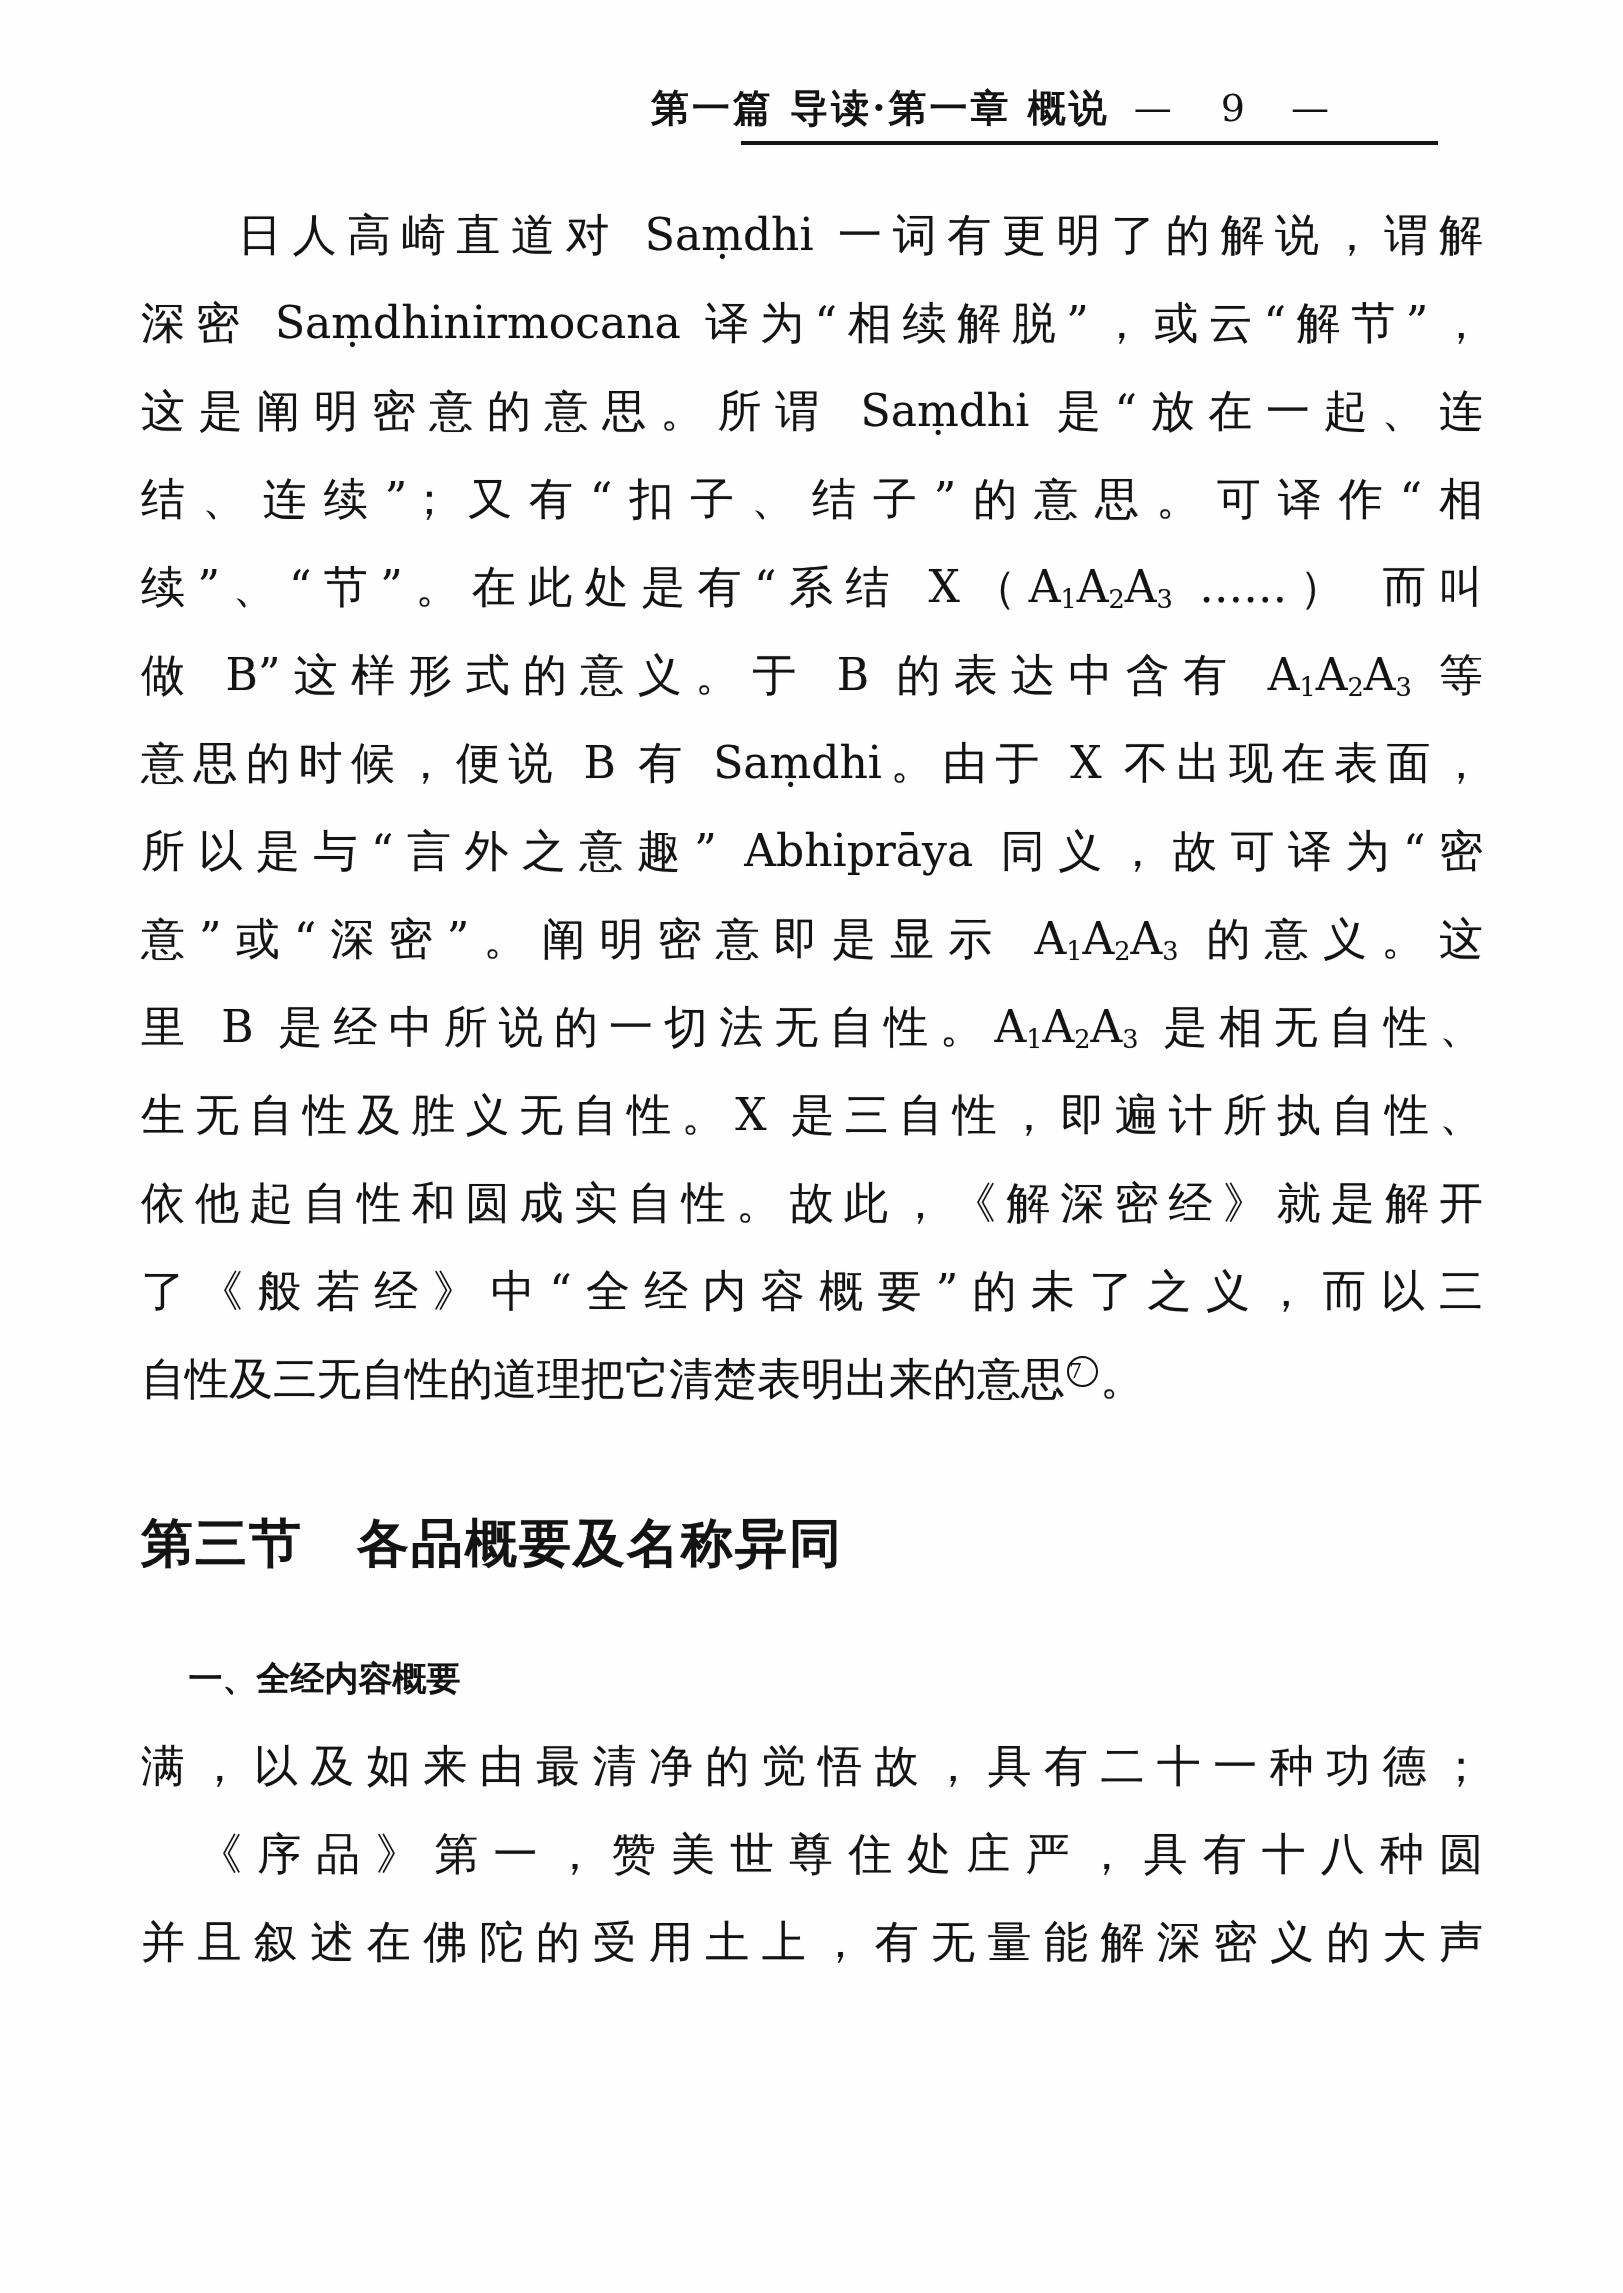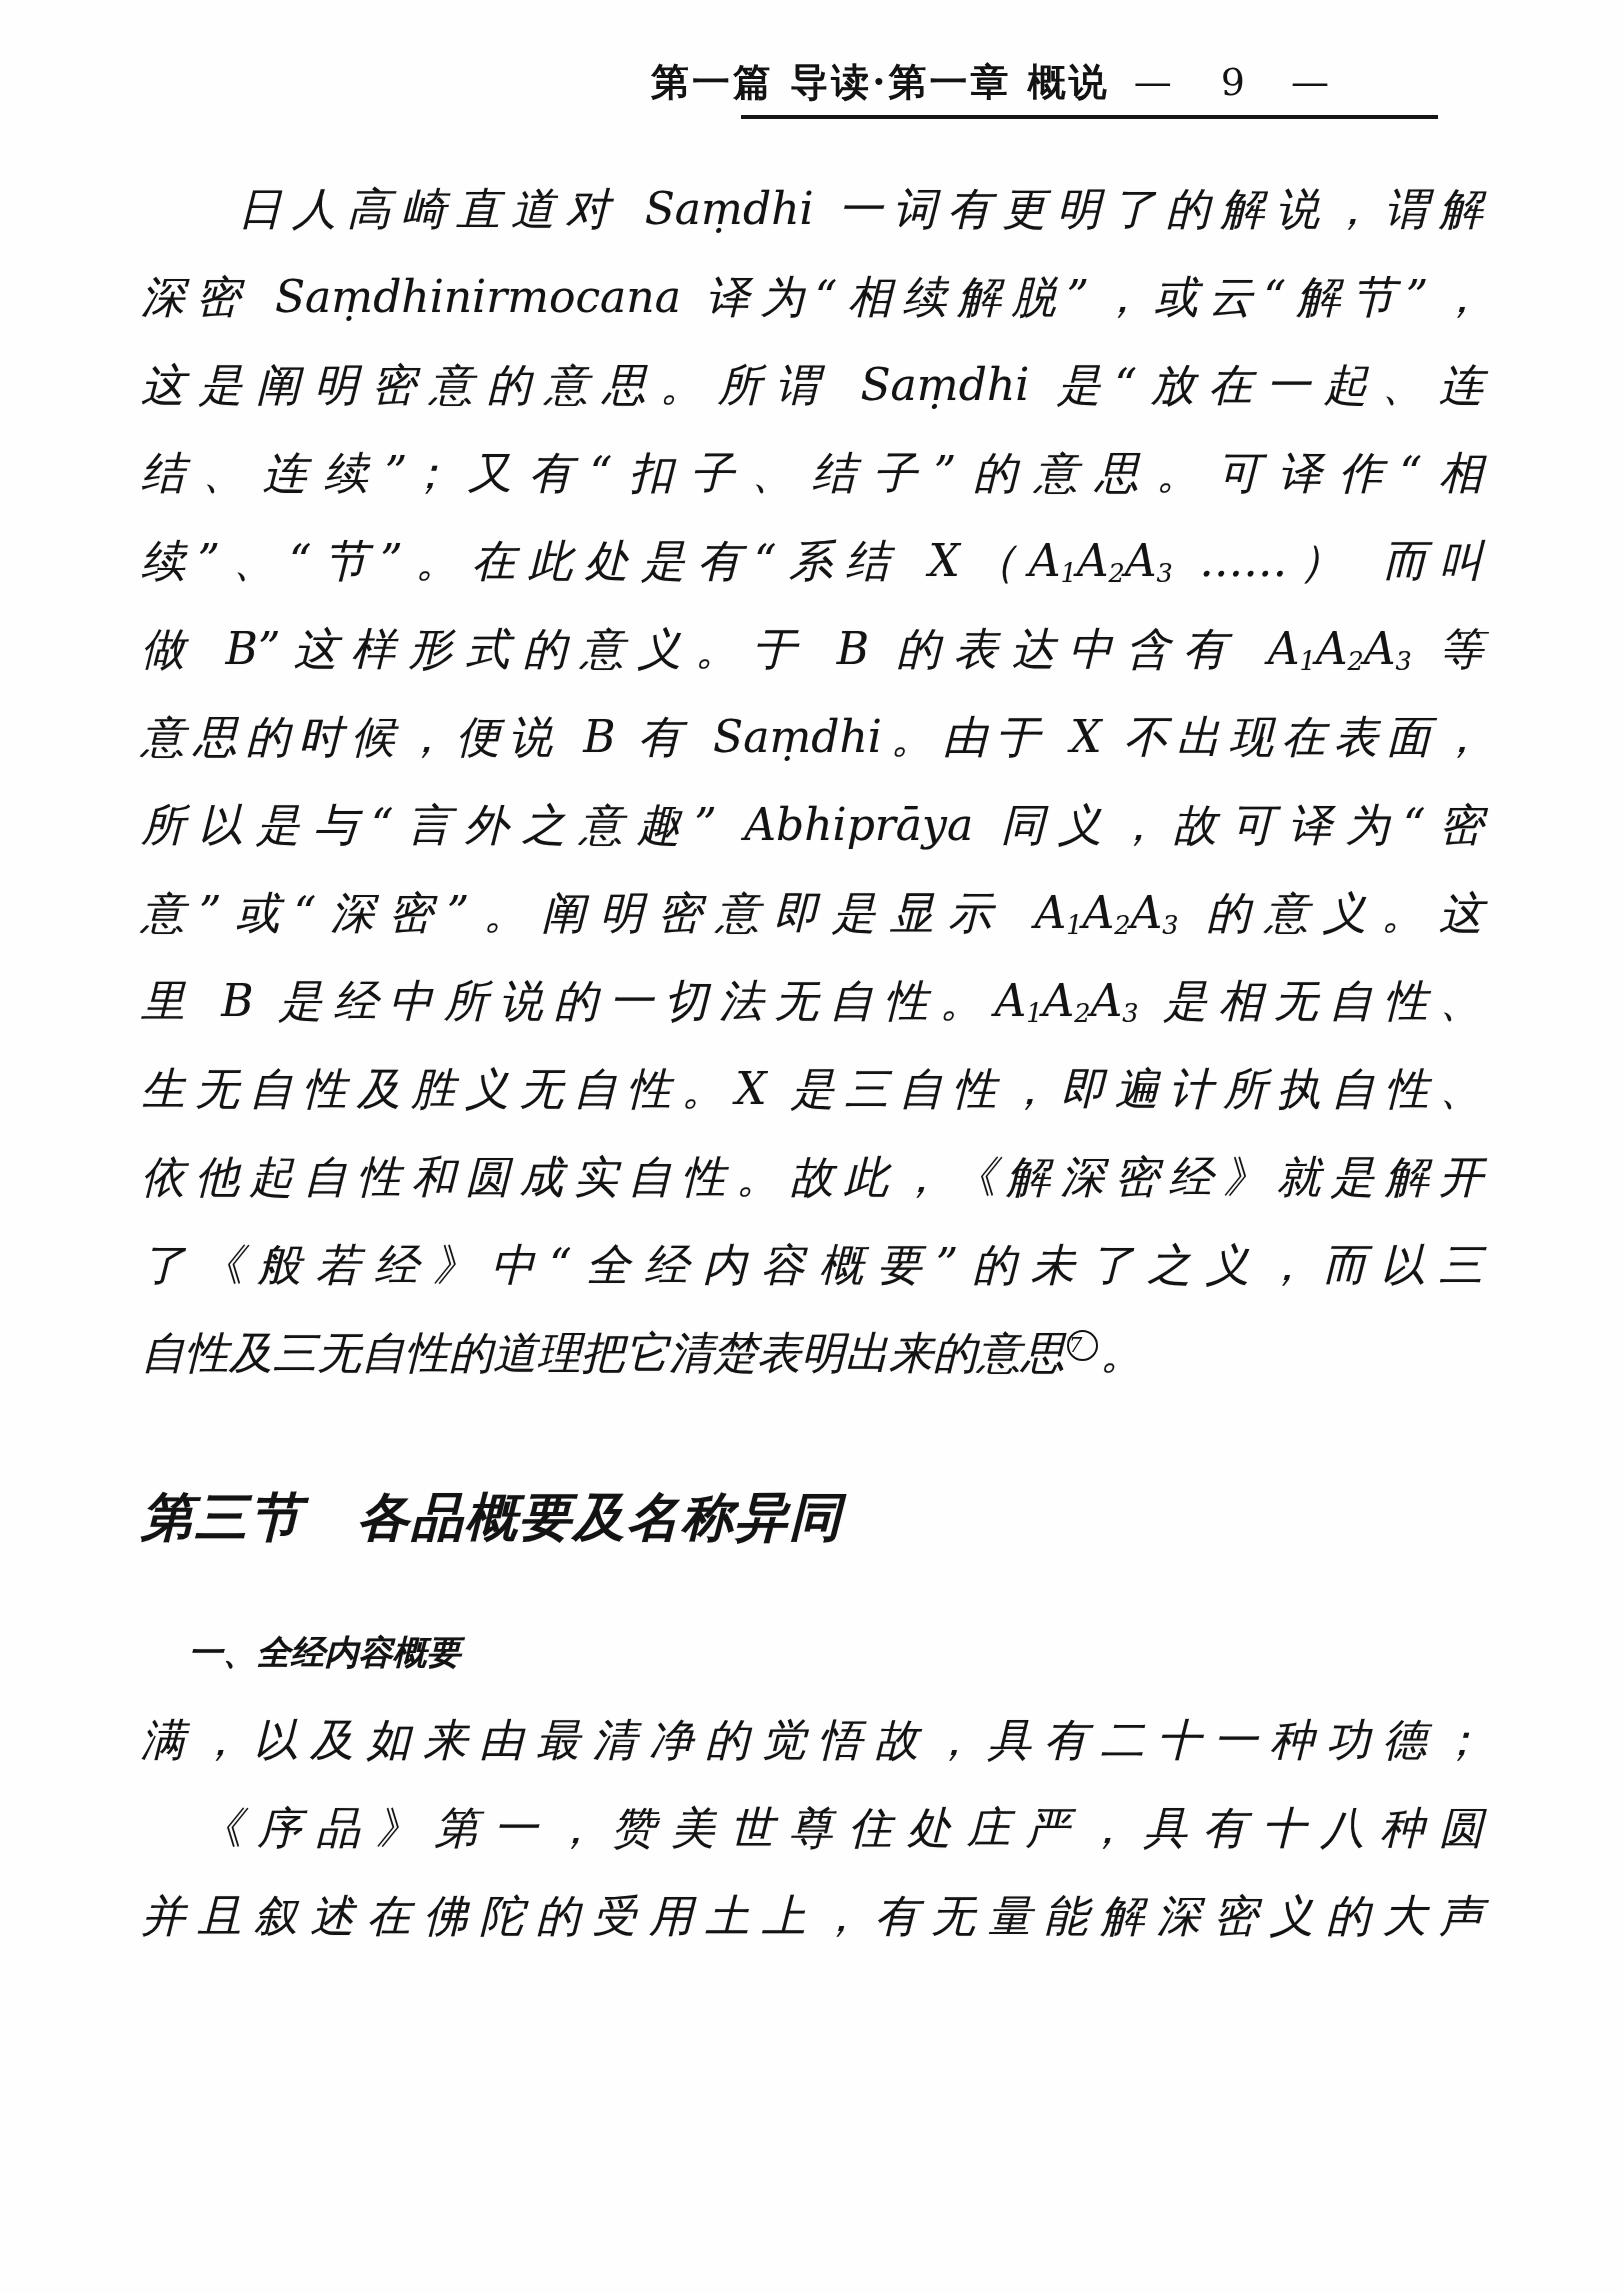--- a/index.html
+++ b/index.html
@@ -14,21 +14,21 @@
     margin: 0 auto;
     background: #fefefe;
     box-sizing: border-box;
     padding: 0 141px;
     overflow: hidden;
     color: #131313;
     font-family: "DejaVu Serif", "Liberation Serif", serif;
   }
   
   .running-header {
-    margin-top: 56px;
+    margin-top: 82px;
     text-align: right;
     padding-right: 127px;
     font-size: 38px;
     line-height: 52px;
     font-weight: 700;
     letter-spacing: 3px;
     white-space: nowrap;
   }
   .running-header .dash {
     display: inline-block;
@@ -47,21 +47,20 @@
     width: 697px;
     margin: 7px 45px 0 auto;
   }
   
   .content {
     margin-top: 46px;
     font-size: 44px;
     line-height: 88px;
     text-align: justify;
     text-shadow: 0 0 1px rgba(0,0,0,0.30);
-    font-style: italic;
   }
   .line {
     text-align: justify;
     text-align-last: justify;
   }
   .line.para-end {
     text-align-last: left;
   }
   .line.indent   { text-indent: 2.2em; }
   .line.indent-sm{ text-indent: 1.3em; }

